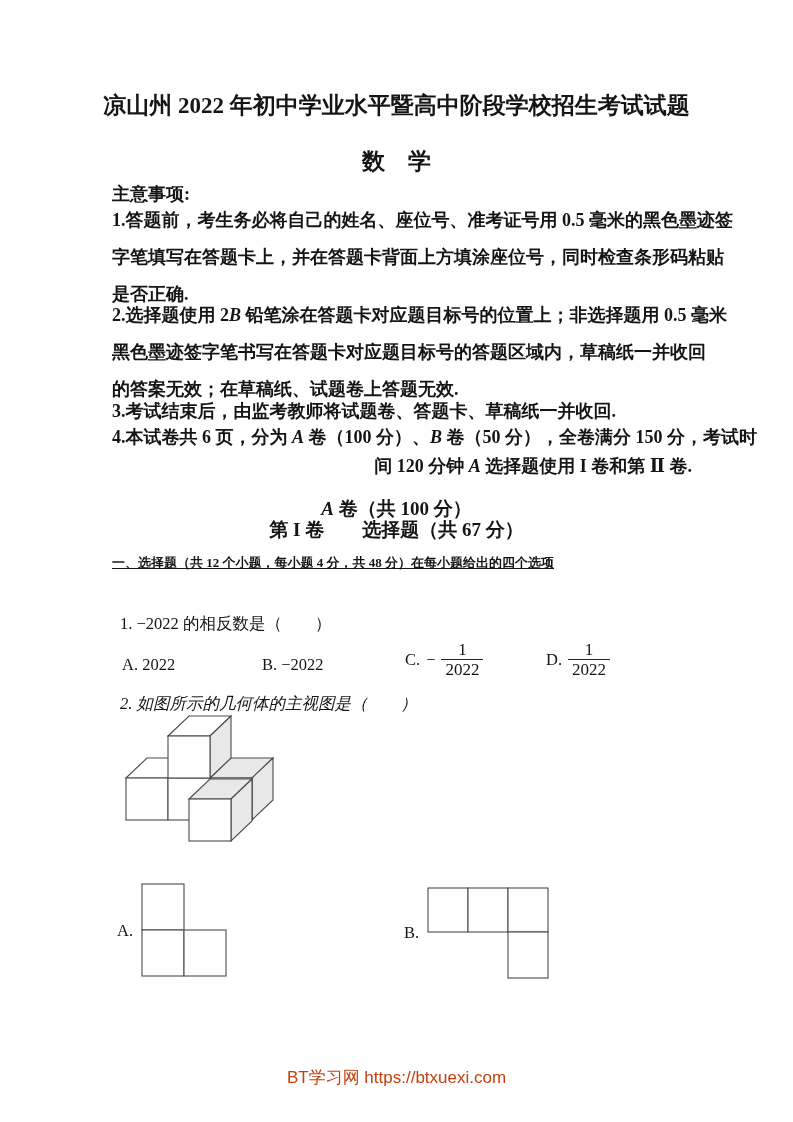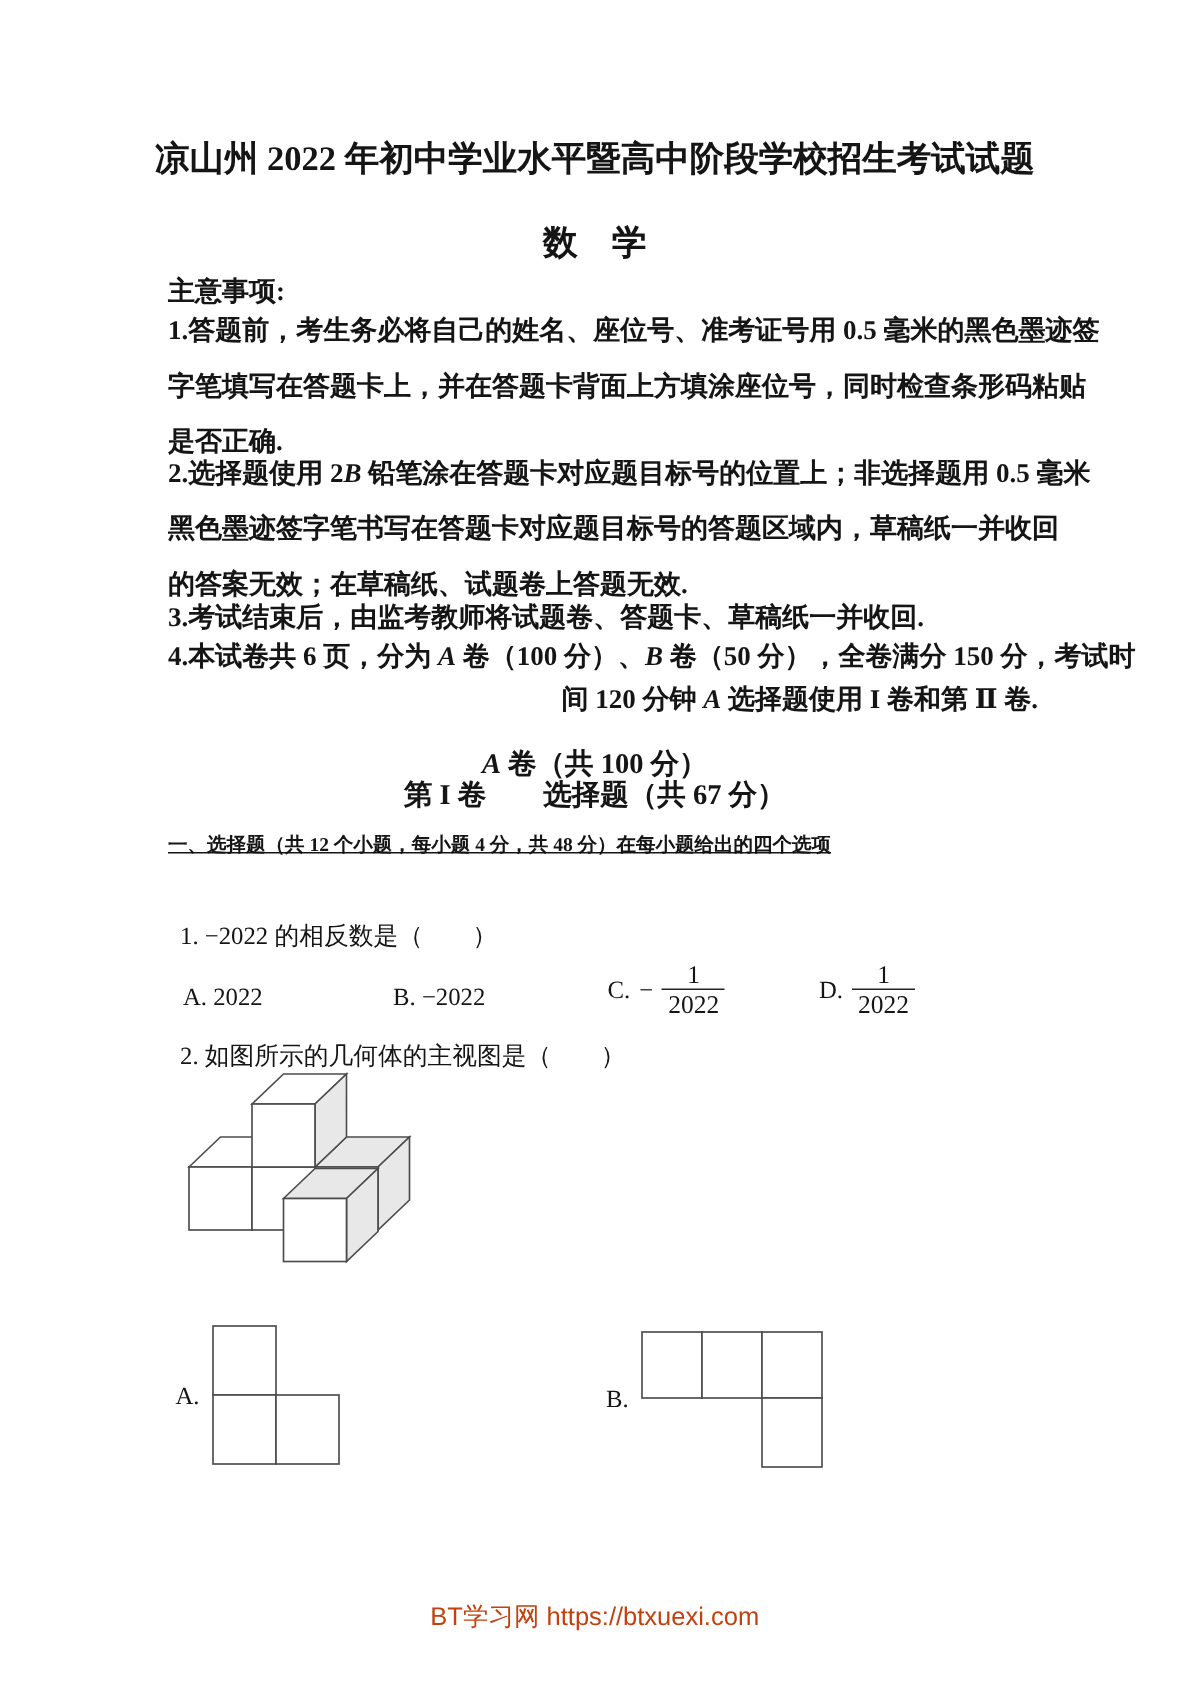--- a/index.html
+++ b/index.html
@@ -77,21 +77,21 @@
   </div>
 
   <div class="abs qtext optrow-item" style="left:546px;top:641px;">
     <span>D.</span>
     <span class="frac">
       <span class="num">1</span>
       <span class="den">2022</span>
     </span>
   </div>
 
-  <div class="abs qtext line" style="left:120px;top:693px;">2. 如图所示的几何体的主视图是（　　）</div>
+  <div class="abs qtext line" style="left:120px;top:693px;font-style:italic;">2. 如图所示的几何体的主视图是（　　）</div>
 
   <svg class="abs fig" style="left:110px;top:705px;" width="180" height="150" viewBox="0 0 180 150">
 
     <polygon class="face-w" points="16,73 37,53 79,53 58,73"></polygon>
     <rect class="face-w" x="16" y="73" width="42" height="42" fill="#fff"></rect>
 
     <rect class="face-w" x="58" y="73" width="42" height="42" fill="#fff"></rect>
 
     <polygon points="100,73 121,53 163,53 142,73" fill="#e8e8e8"></polygon>
     <polygon points="142,73 163,53 163,95 142,115" fill="#e8e8e8"></polygon>

